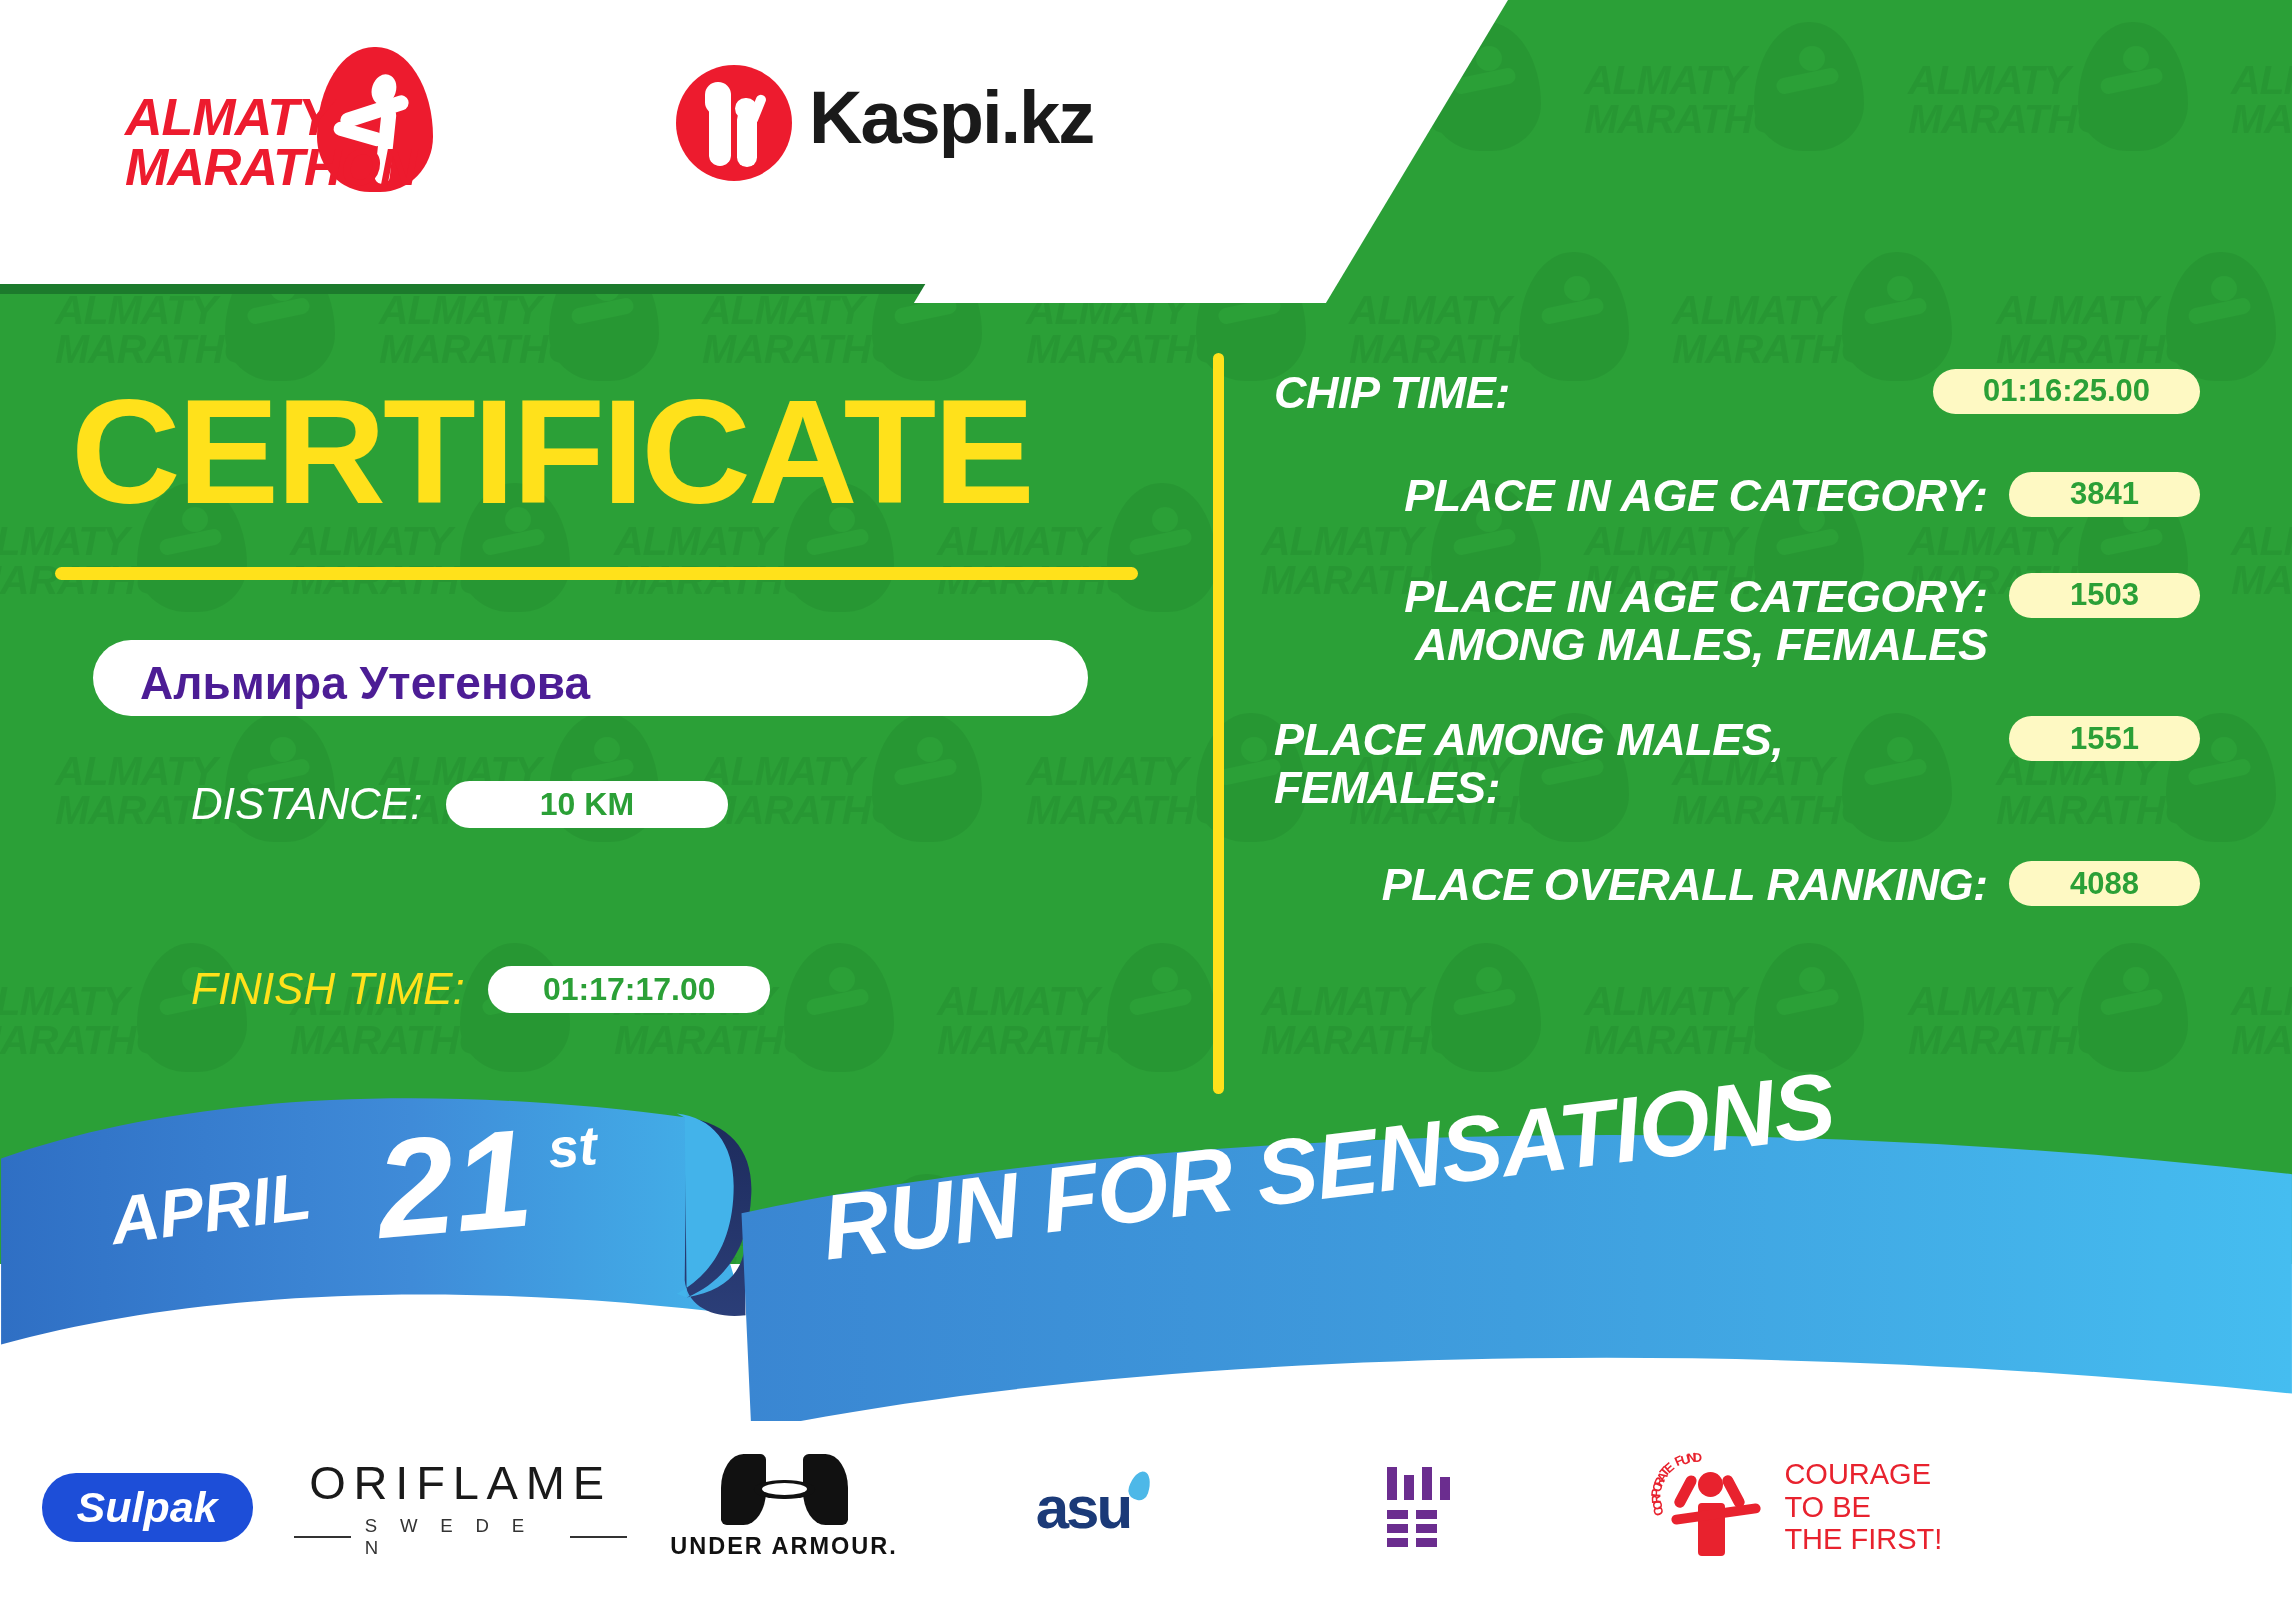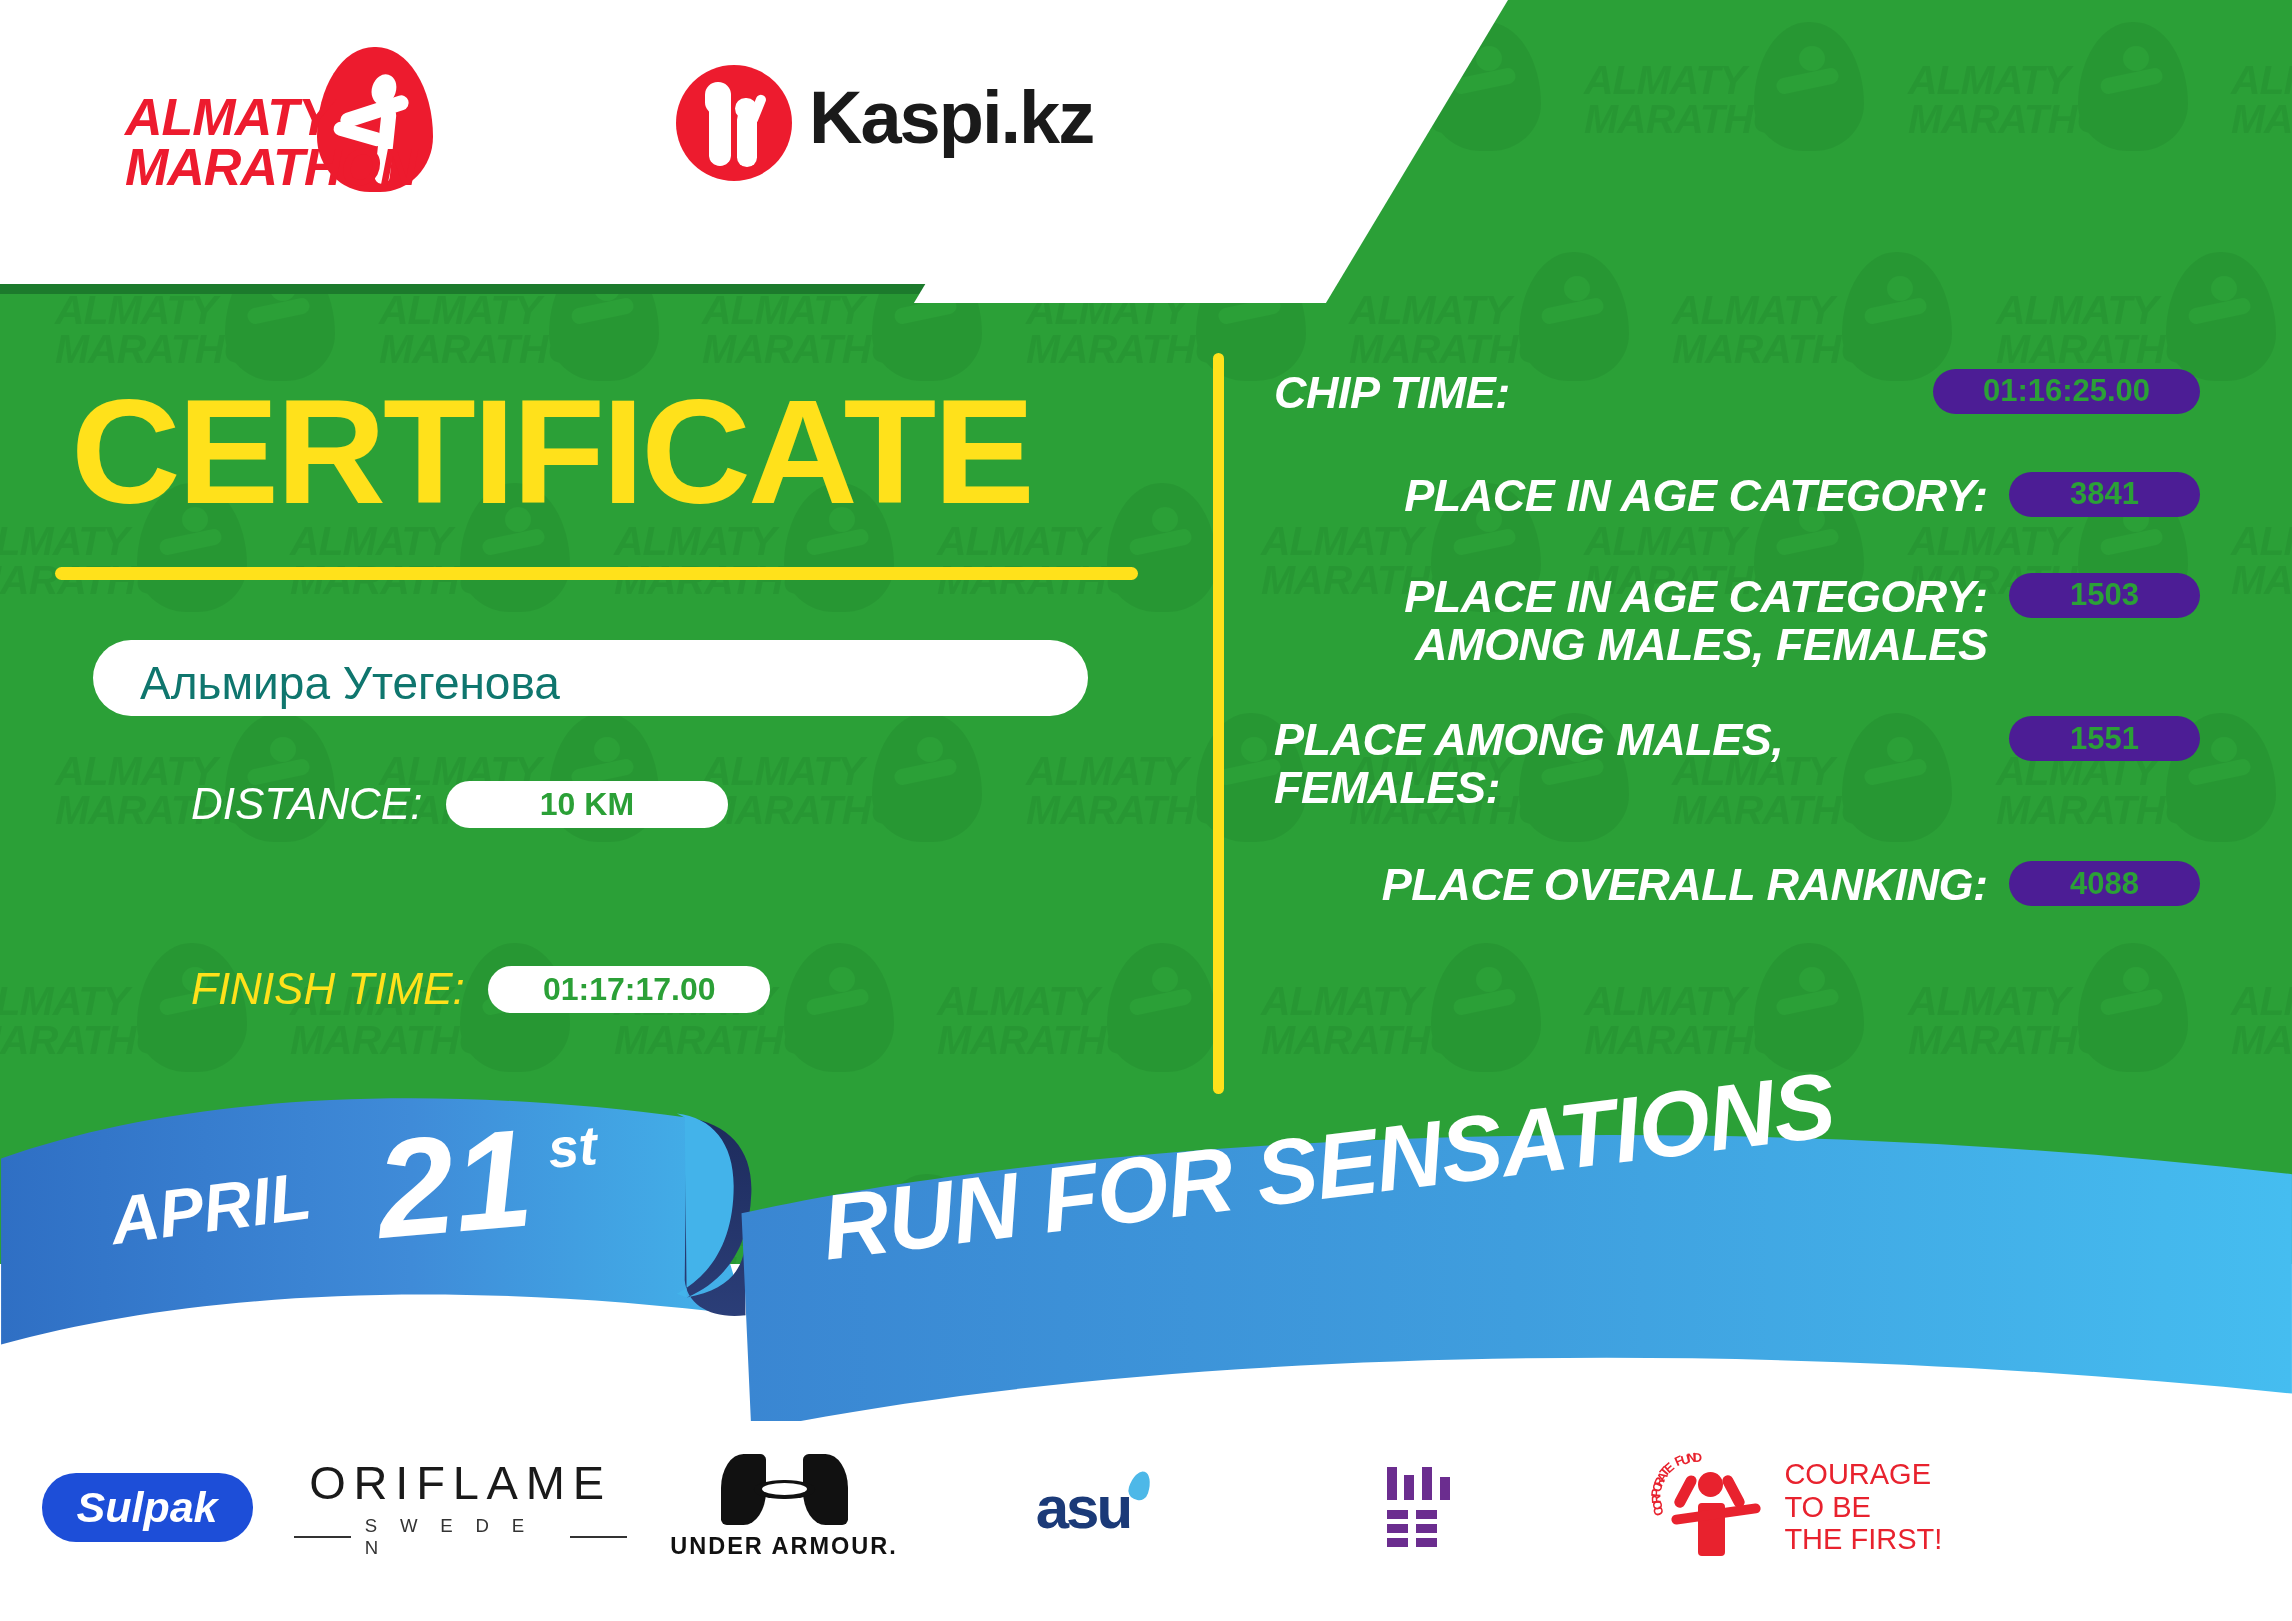--- a/index.html
+++ b/index.html
@@ -93,22 +93,22 @@
   }
   .title-rule{
     position:absolute;left:55px;top:567px;width:1083px;height:12.7px;
     background:#ffe11b;border-radius:6.9px;z-index:8;
   }
   .name-pill{
     position:absolute;left:93px;top:640px;width:995px;height:76px;
     background:#fff;border-radius:38px;z-index:8;
   }
   .name-text{
-    position:absolute;left:47px;top:15.7px;color:#0f766e;
-    font-weight:normal;font-size:46px;letter-spacing:0px;
+    position:absolute;left:47px;top:15.7px;color:#4c1d95;
+    font-weight:bold;font-size:46px;letter-spacing:0px;
     font-family:"Liberation Sans",sans-serif;white-space:nowrap;
   }
 
   .left-row{position:absolute;z-index:8;display:flex;align-items:center;}
   .left-label{
     font-weight:normal;font-style:italic;font-size:44px;
     letter-spacing:0px;font-family:"Liberation Sans",sans-serif;white-space:nowrap;
   }
   .lbl-white{color:#fff;}
   .lbl-yellow{color:#ffe11b;}
@@ -131,21 +131,21 @@
   .right-col{position:absolute;left:1274px;top:365px;width:926px;z-index:8;}
   .stat-row{position:relative;display:flex;align-items:flex-start;justify-content:flex-end;}
   .stat-label{
     flex:1 1 auto;color:#fff;font-weight:bold;font-style:italic;
     font-size:45px;line-height:1.07;letter-spacing:-0.5px;
     font-family:"Liberation Sans",sans-serif;text-align:right;
     padding-right:21.6px;padding-top:3.9px;
   }
   .stat-label.lead{text-align:left;}
   .stat-pill{
-    flex:0 0 auto;width:191px;height:45px;background:#4c1d95;border-radius:22.5px;
+    flex:0 0 auto;width:191px;height:45px;background:#fef9c3;border-radius:22.5px;
     display:flex;align-items:center;justify-content:center;margin-top:3.9px;
   }
   .stat-pill span{
     color:#2ba037;font-weight:bold;font-size:31px;
     font-family:"Liberation Sans",sans-serif;
   }
   .stat-pill.wide{width:267px;}
 
   
   .ribbon-wrap{position:absolute;left:0;top:1088px;width:2293px;height:333px;z-index:12;}

